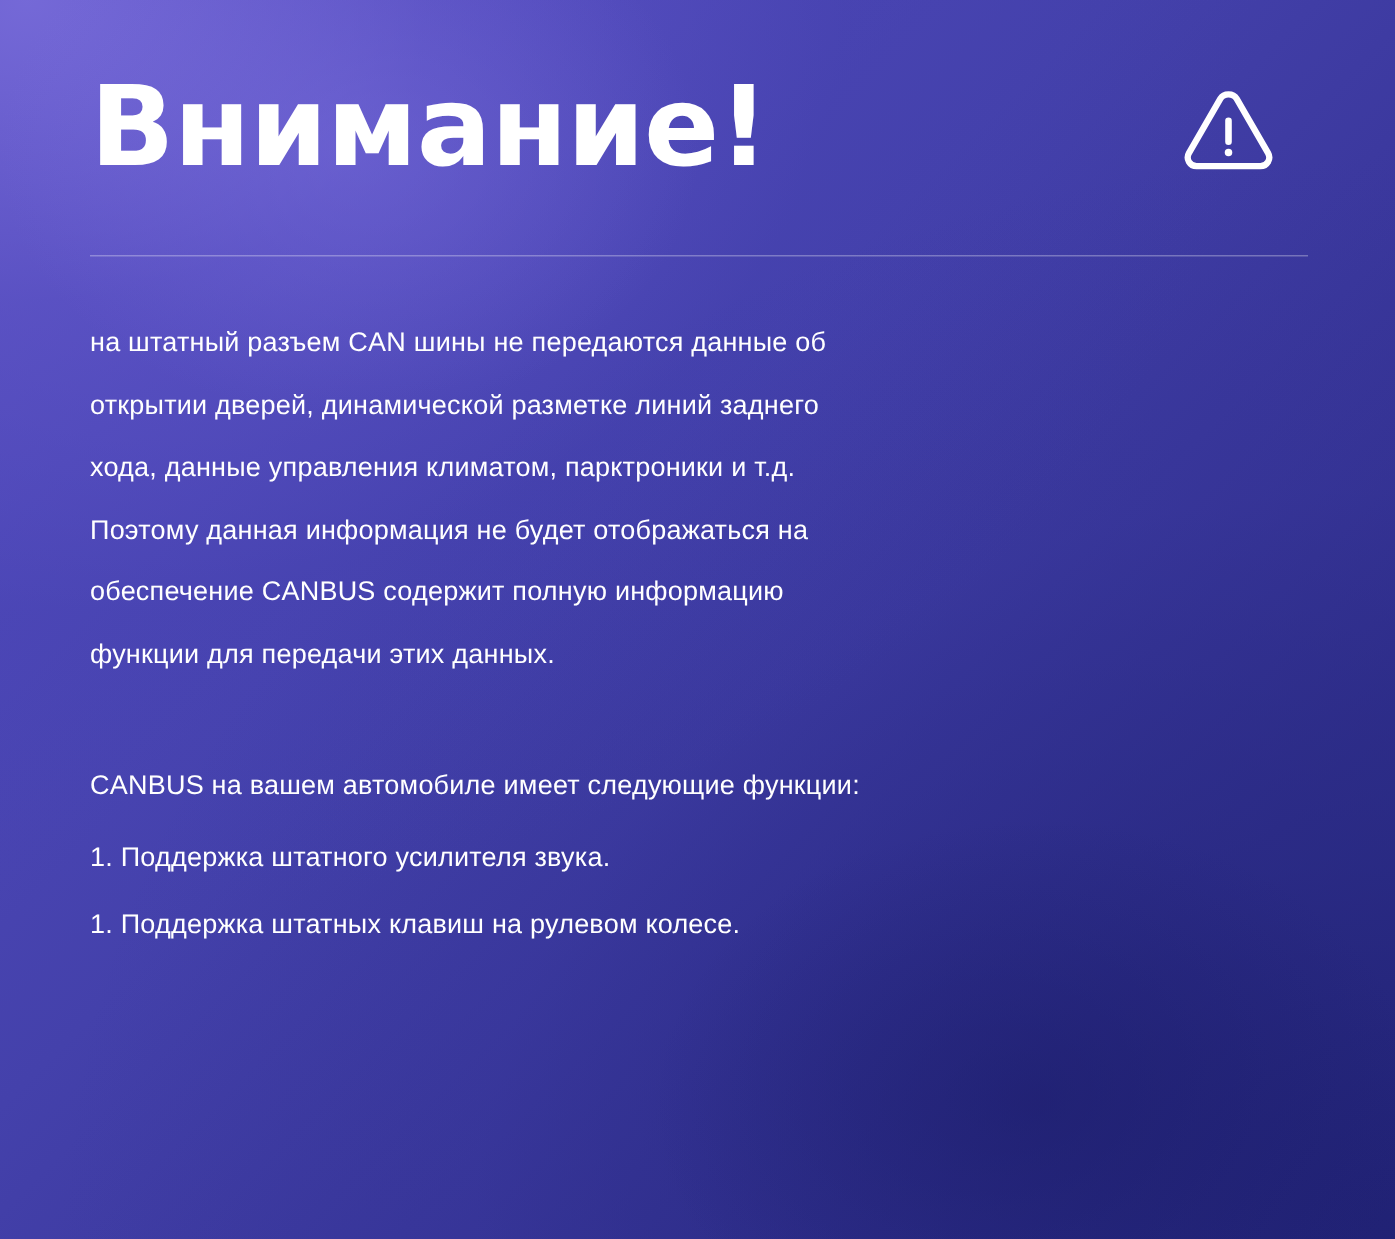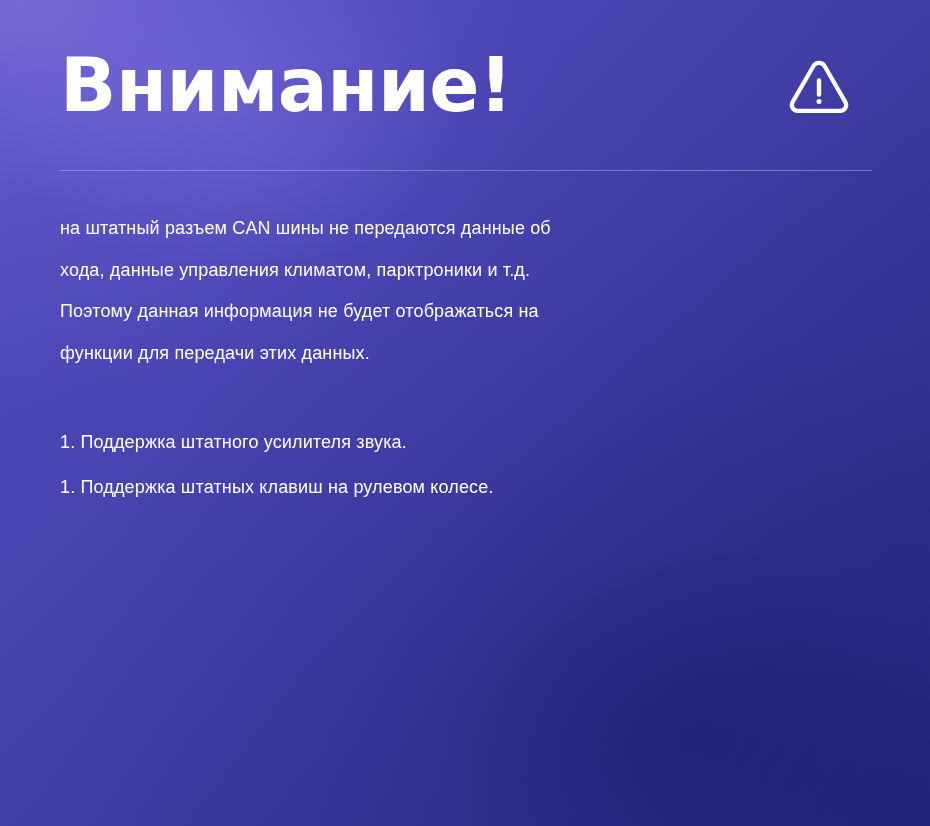--- a/index.html
+++ b/index.html
@@ -148,24 +148,27 @@
         <svg viewBox="0 0 66 66" xmlns="http://www.w3.org/2000/svg" aria-hidden="true">
           <path d="M27.6 9.8 L6.6 46.1 c-2.2 3.9 0.6 8.7 5.1 8.7 h42.6 c4.5 0 7.3 -4.8 5.1 -8.7 L38.4 9.8 c-2.3 -3.9 -8.5 -3.9 -10.8 0 Z" fill="none" stroke="#ffffff" stroke-width="4.2" stroke-linejoin="round" stroke-linecap="round"></path>
           <line x1="33" y1="24.5" x2="33" y2="38.5" stroke="#ffffff" stroke-width="4.4" stroke-linecap="round"></line>
           <circle cx="33" cy="45.6" r="2.5" fill="#ffffff"></circle>
         </svg>
       </span>
     </div>
 
     <div class="body-block">
       <div class="para-line">на штатный разъем CAN шины не передаются данные об</div>
+      <div class="para-line">открытии дверей, динамической разметке линий заднего</div>
       <div class="para-line">хода, данные управления климатом, парктроники и т.д.</div>
       <div class="para-line">Поэтому данная информация не будет отображаться на</div>
+      <div class="para-line">обеспечение CANBUS содержит полную информацию</div>
       <div class="para-line">функции для передачи этих данных.</div>
     </div>
 
     <div class="list-block">
+      <div class="list-intro">CANBUS на вашем автомобиле имеет следующие функции:</div>
       <div class="list-item">1. Поддержка штатного усилителя звука.</div>
       <div class="list-item">1. Поддержка штатных клавиш на рулевом колесе.</div>
     </div>
 
   </div>
 </div>
 
 </body></html>

